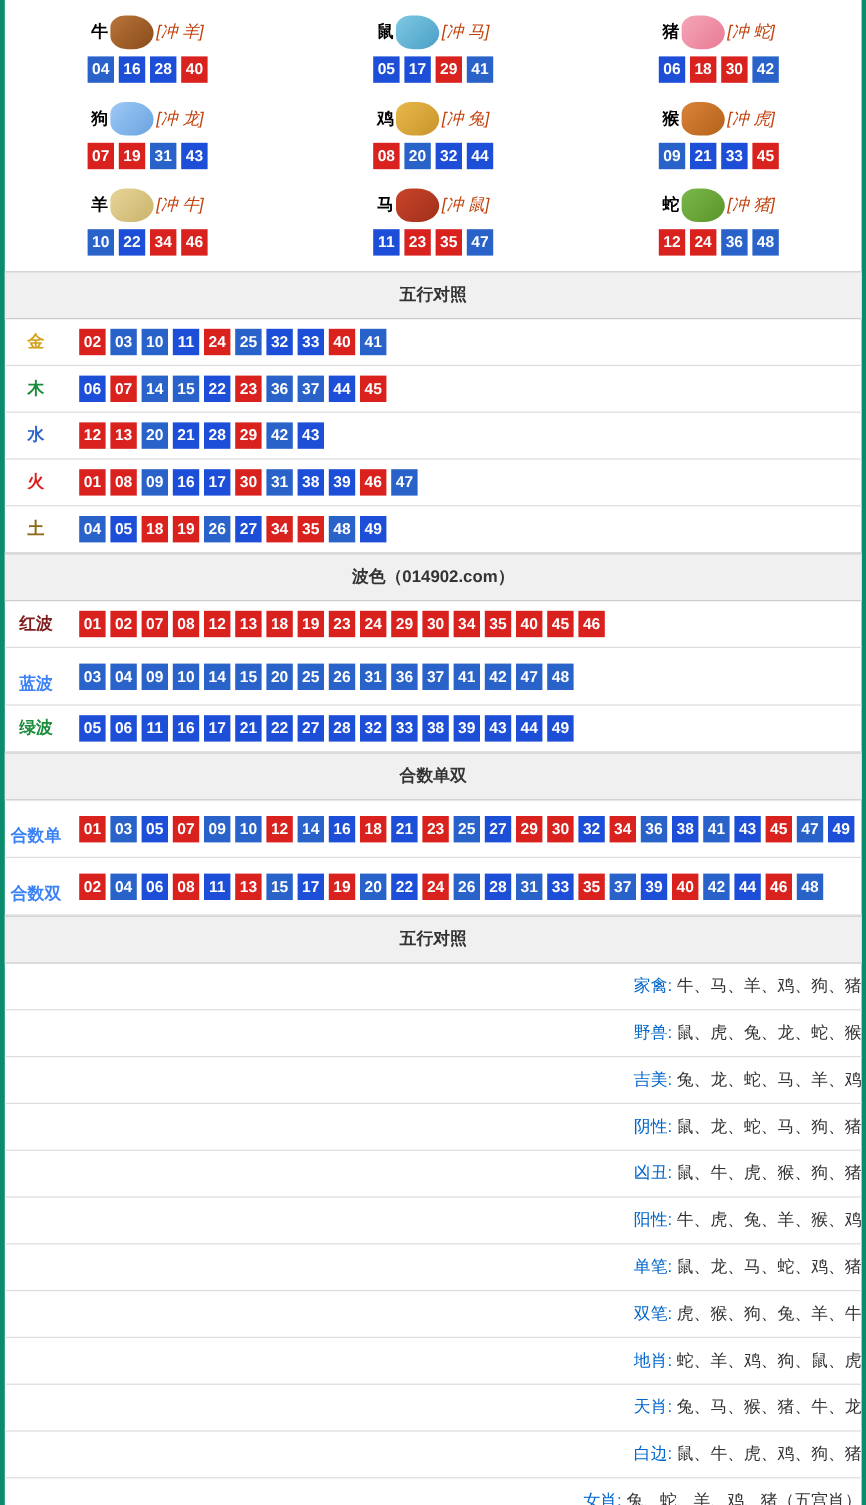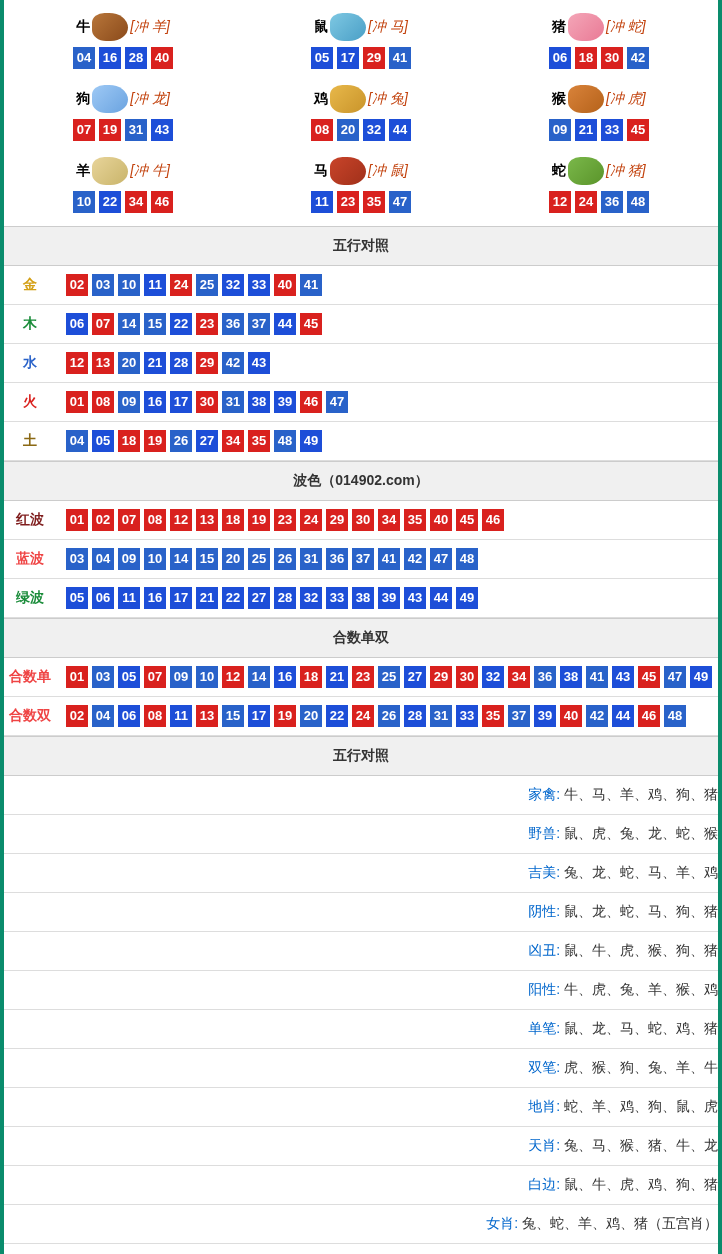--- a/index.html
+++ b/index.html
@@ -24,21 +24,21 @@
   .row { display: flex; border-bottom: 1px solid #ddd; padding: 8px 0; align-items: center; }
   .row-label { width: 52px; text-align: center; font-weight: bold; }
   .row-balls { flex: 1; display: flex; flex-wrap: wrap; gap: 4px; padding-left: 10px; }
   
   .lbl-gold { color: #d4a017; }
   .lbl-wood { color: #1a8c3a; }
   .lbl-water { color: #2962c9; }
   .lbl-fire { color: #d9211e; }
   .lbl-earth { color: #8b6914; }
   .lbl-red { color: #7f1d1d; }
-  .lbl-blue { color: #ef4444; }
+  .lbl-blue { color: #3b82f6; margin-top: 13px; }
   .lbl-green { color: #1a8c3a; }
   
   .attr-row { text-align: right; padding: 10px 0; border-bottom: 1px solid #ddd; }
   .attr-label { color: #0066cc; }
   .attr-val { color: #333; }
   
   
   .zi { border-radius: 40% 60% 55% 45%; }
   .zi-ox { background: linear-gradient(135deg,#b8763a,#8a4a1a); }
   .zi-rat { background: linear-gradient(135deg,#7ec8e3,#4a9fc6); }

